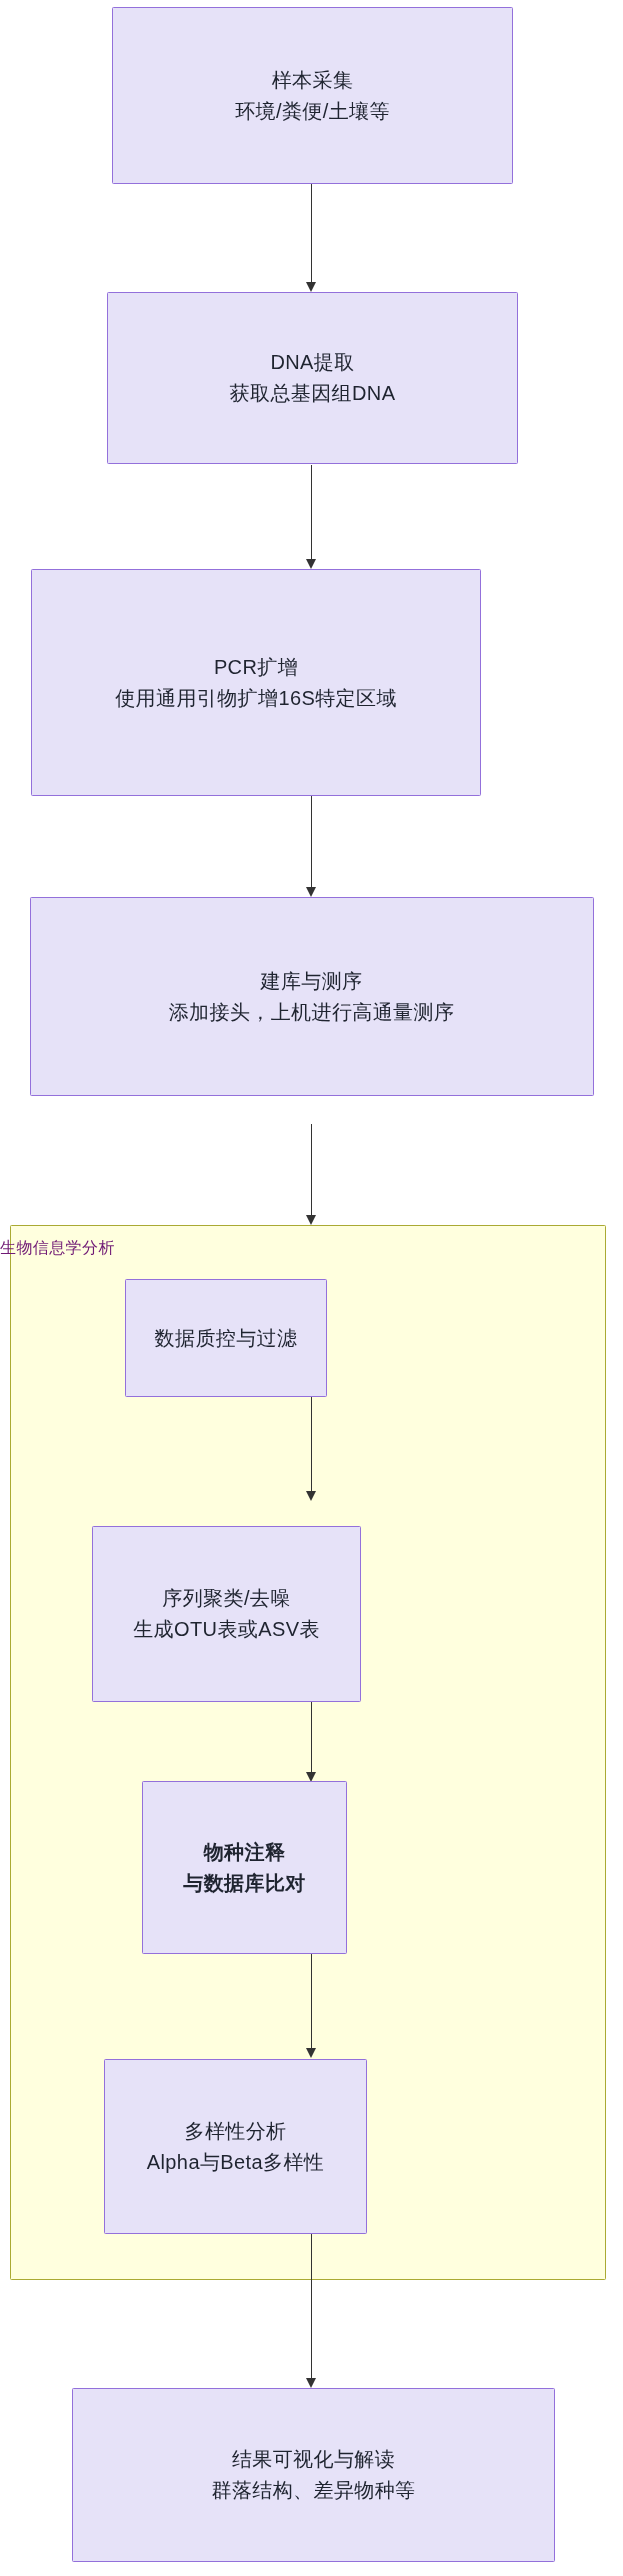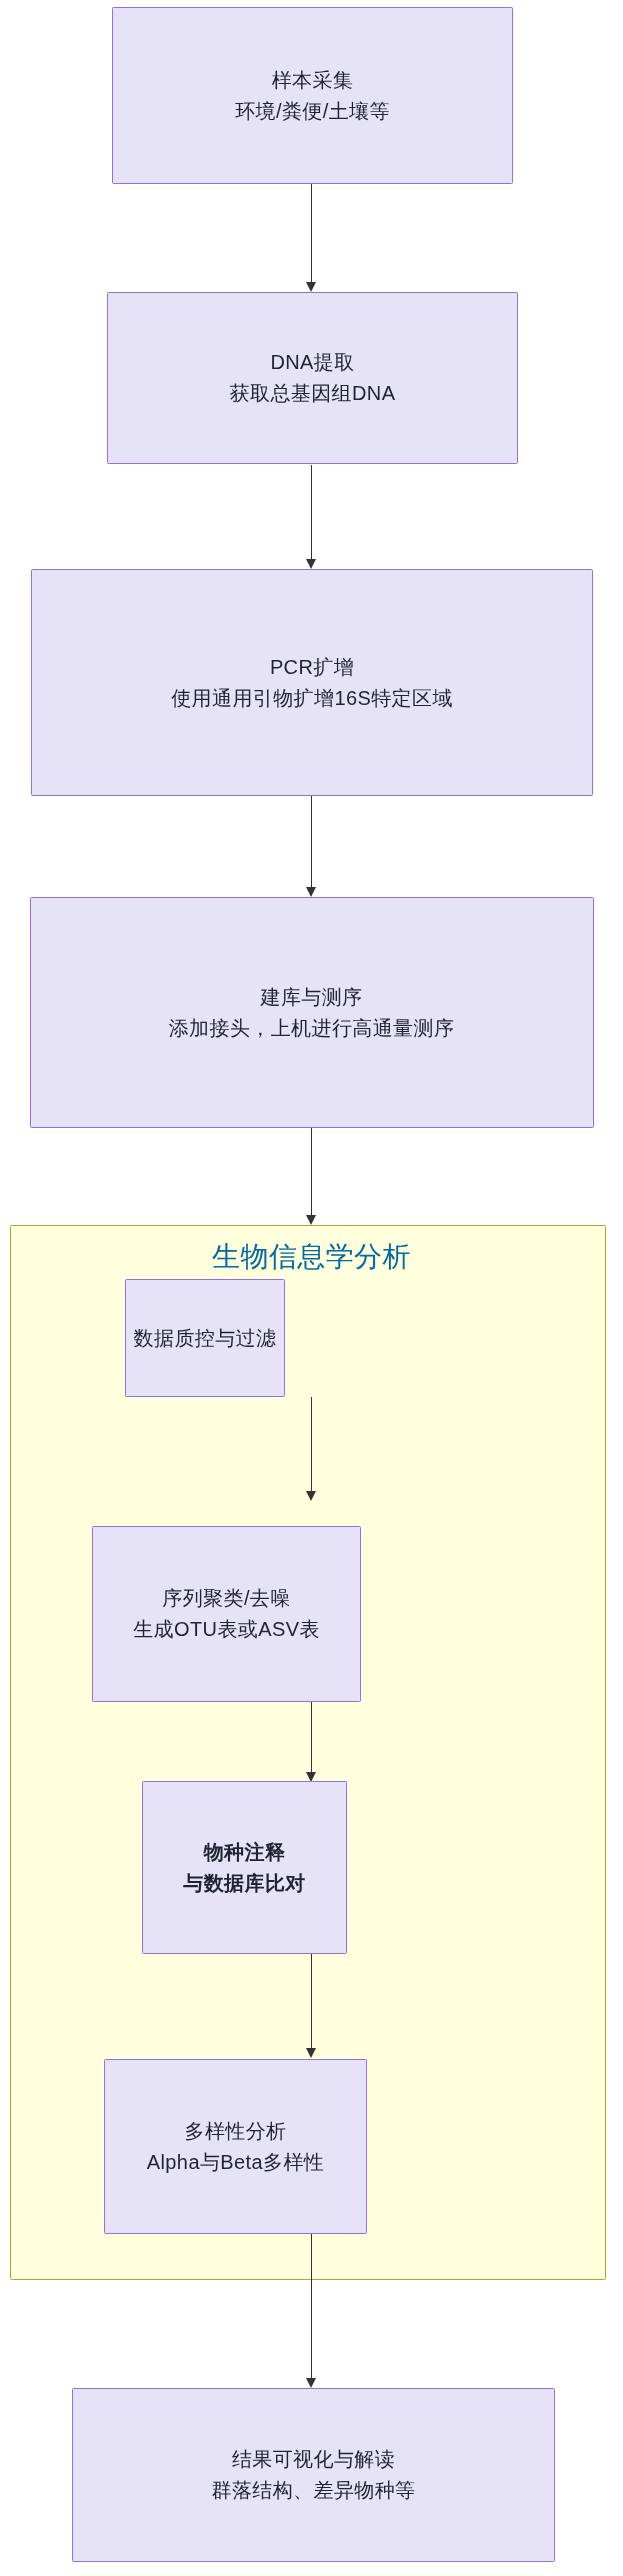--- a/index.html
+++ b/index.html
@@ -53,23 +53,23 @@
     background: #FFFFDE;
     border: 1.4px solid #AAAA33;
     border-radius: 1.4px;
     z-index: 1;
   }
   .subgraph-title {
     position: absolute;
     top: 11.5px;
     left: 0;
     width: 100%;
-    text-align: center;
-    font-size: 28px;
-    color: #0369a1;
+    text-align: left;
+    font-size: 16px;
+    color: #701a75;
     letter-spacing: 0.4px;
     z-index: 2;
   }
 
   
   .edge {
     position: absolute;
     z-index: 2;
   }
   .edge .stem {
@@ -107,44 +107,44 @@
   <div class="node" style="left:107px; top:292px; width:411px; height:172px;">
     <span class="line">DNA提取</span>
     <span class="line">获取总基因组DNA</span>
   </div>
 
   <div class="edge" style="left:311px; top:465px; width:1.4px; height:104px;">
     <div class="stem" style="height:94px;"></div>
     <div class="head" style="top:94px;"></div>
   </div>
 
-  <div class="node wrap" style="left:31px; top:569px; width:562px; height:227px; padding:0 26px;">
+  <div class="node wrap" style="left:31px; top:569px; width:450px; height:227px; padding:0 26px;">
     <span class="line">PCR扩增</span>
     <span class="line" style="max-width:475px;">使用通用引物扩增16S特定区域</span>
   </div>
 
   <div class="edge" style="left:311px; top:796px; width:1.4px; height:101px;">
     <div class="stem" style="height:91px;"></div>
     <div class="head" style="top:91px;"></div>
   </div>
 
-  <div class="node wrap" style="left:29.5px; top:897px; width:564px; height:231px; padding:0 12px;">
+  <div class="node wrap" style="left:29.5px; top:897px; width:564px; height:199px; padding:0 12px;">
     <span class="line">建库与测序</span>
     <span class="line" style="max-width:475px;">添加接头，上机进行高通量测序</span>
   </div>
 
   <div class="edge" style="left:311px; top:1124px; width:1.4px; height:101px;">
     <div class="stem" style="height:91px;"></div>
     <div class="head" style="top:91px;"></div>
   </div>
 
   <div class="subgraph" style="left:10px; top:1225px; width:596px; height:1055px;"></div>
   <div class="subgraph-title" style="top:1238px;">生物信息学分析</div>
 
-  <div class="node" style="left:125px; top:1279px; width:160px; height:118px;">
+  <div class="node" style="left:125px; top:1279px; width:202px; height:118px;">
     <span class="line">数据质控与过滤</span>
   </div>
 
   <div class="edge" style="left:311px; top:1397px; width:1.4px; height:104px;">
     <div class="stem" style="height:94px;"></div>
     <div class="head" style="top:94px;"></div>
   </div>
 
   <div class="node" style="left:92px; top:1502px; width:269px; height:176px;margin-top:24px;">
     <span class="line">序列聚类/去噪</span>

